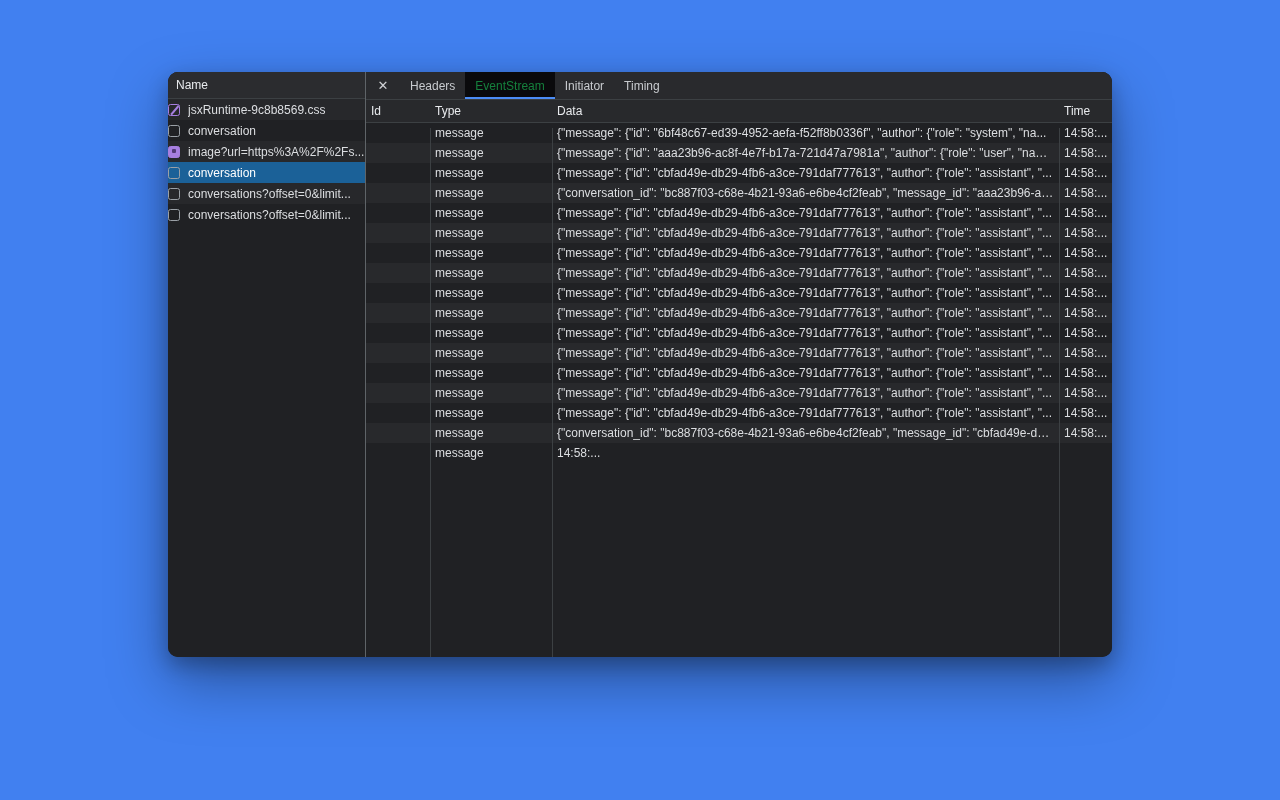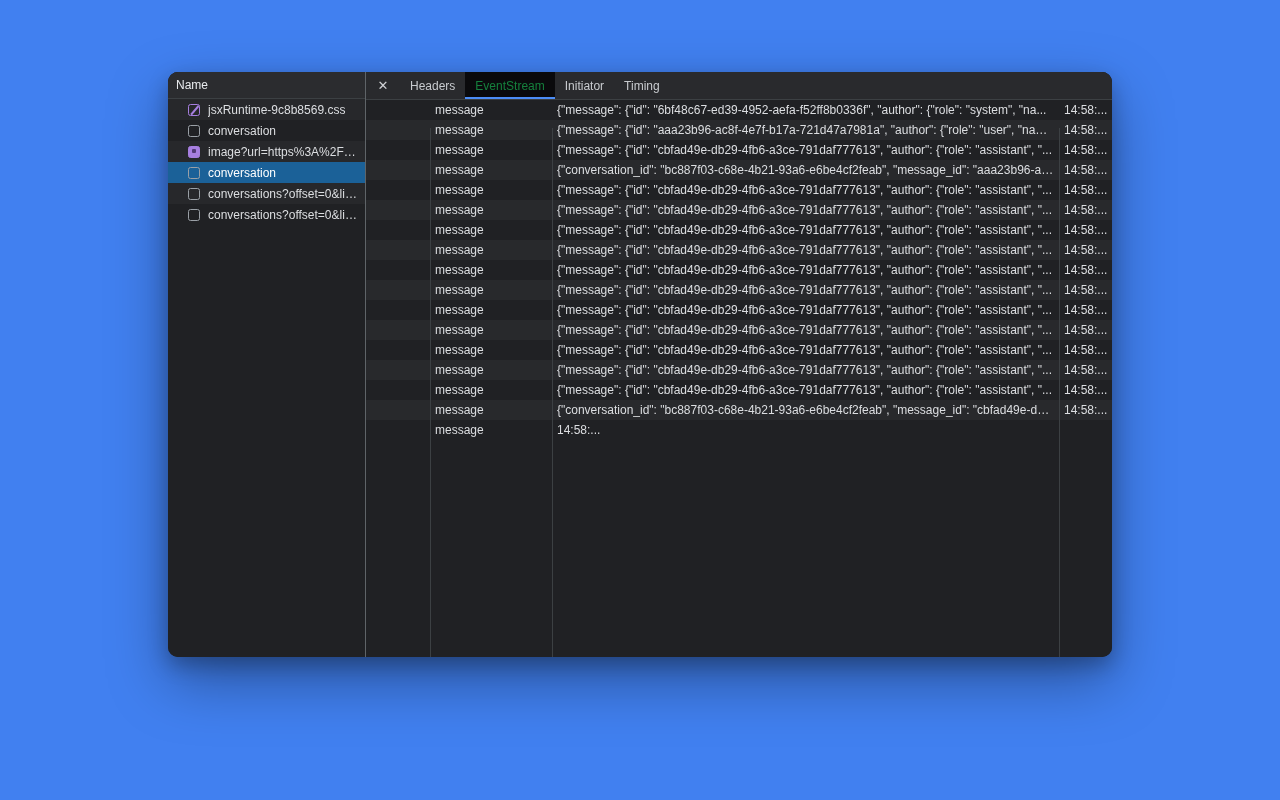--- a/index.html
+++ b/index.html
@@ -24,21 +24,21 @@
     background:var(--panel-dark);border-radius:10px;overflow:hidden;
     display:flex;box-shadow:0 24px 60px rgba(0,0,0,.35), 0 8px 20px rgba(0,0,0,.25);
   }
   
   .sidebar{width:198px;flex:none;display:flex;flex-direction:column;border-right:1px solid var(--divider);background:var(--panel-dark);}
   .sidebar-header{
     height:27px;line-height:26px;flex:none;padding-left:8px;
     background:#2b2c2f;border-bottom:1px solid var(--border);color:#e8eaed;
   }
   .sidebar-rows{flex:1;overflow:hidden;}
-  .sidebar-row{height:21px;display:flex;align-items:center;padding-left:20px;white-space:nowrap;overflow:hidden;cursor:default;text-align:center;}
+  .sidebar-row{height:21px;display:flex;align-items:center;padding-left:0;white-space:nowrap;overflow:hidden;cursor:default;text-align:center;}
   .sidebar-row:nth-child(odd){background:#27282b;}
   .sidebar-row:nth-child(even){background:#202124;}
   .sidebar-row.selected{background:var(--selection-blue);color:#ffffff;}
   .req-label{overflow:hidden;text-overflow:ellipsis;white-space:nowrap;}
   .req-icon{width:12px;height:12px;flex:none;margin-right:8px;border-radius:2.5px;position:relative;}
   .fetch-icon{border:1.5px solid #9aa0a6;}
   .css-file-icon{border:1.5px solid var(--purple);overflow:hidden;}
   .css-file-icon::after{content:"";position:absolute;left:4.5px;top:-1px;width:1.5px;height:12px;background:var(--purple);transform:rotate(40deg);}
   .image-file-icon{background:var(--purple);border:1.5px solid var(--purple);}
   .image-file-icon::after{content:"";position:absolute;left:2.5px;top:2.5px;width:4px;height:4px;background:#533a78;border-radius:1px;}
@@ -119,20 +119,26 @@
 
           <div class="tab selected tab-eventstream">EventStream</div>
 
           <div class="tab tab-initiator">Initiator</div>
 
           <div class="tab tab-timing">Timing</div>
 
       </div>
 
       <div class="grid">
+        <div class="grid-header">
+          <div class="cell col-id">Id</div>
+          <div class="cell col-type">Type</div>
+          <div class="cell col-data">Data</div>
+          <div class="cell col-time">Time</div>
+        </div>
         <div class="grid-body">
 
             <div class="grid-row">
               <div class="cell col-id"></div>
               <div class="cell col-type">message</div>
               <div class="cell col-data">{"message": {"id": "6bf48c67-ed39-4952-aefa-f52ff8b0336f", "author": {"role": "system", "na...</div>
               <div class="cell col-time">14:58:...</div>
             </div>
 
             <div class="grid-row">

